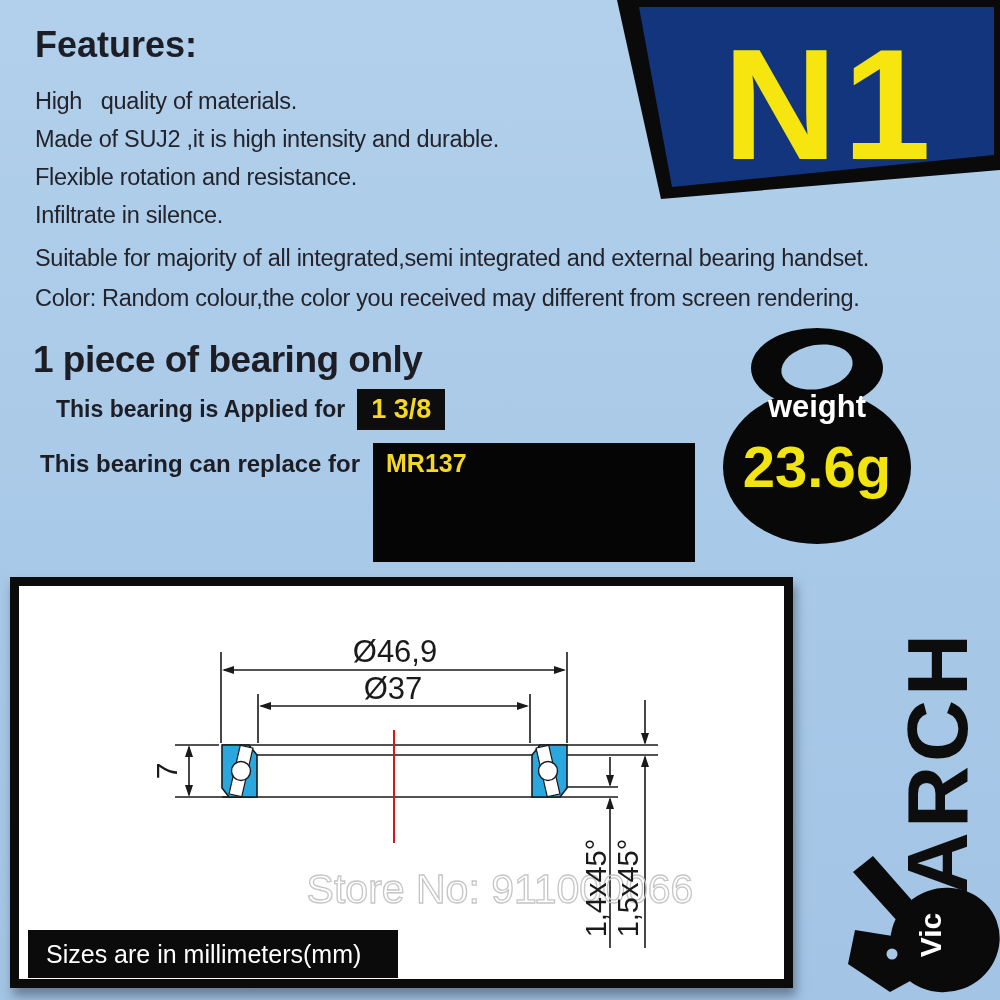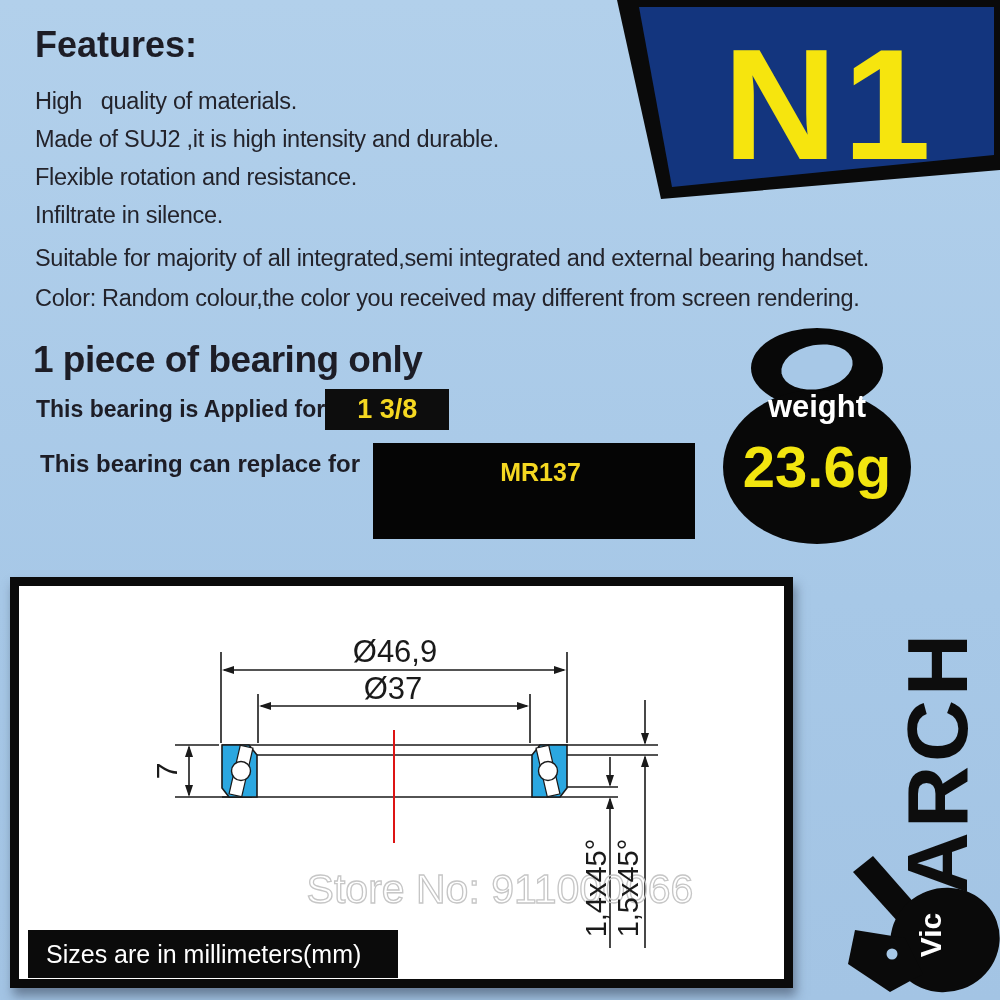--- a/index.html
+++ b/index.html
@@ -7,25 +7,25 @@
     width:1000px;height:1000px;position:relative;overflow:hidden;
     background:linear-gradient(180deg,#b2d0eb 0%,#a7c8e7 60%,#a3c4e4 100%);
     font-family:"Liberation Sans", sans-serif;
   }
   .abs{position:absolute;}
   
   .features-heading{left:35px;top:24px;font-size:36px;font-weight:bold;color:#1d1d26;}
   .fline{left:35px;font-size:23.5px;color:#23232b;letter-spacing:-0.3px;white-space:pre;margin-top:8px;}
   .piece-note{left:33px;top:311px;font-size:37px;font-weight:bold;color:#1d1d26;letter-spacing:-0.5px;margin-top:28px;}
   
-  .row1{left:36px;top:386px;display:flex;align-items:center;height:46px;}
+  .row1{left:56px;top:386px;display:flex;align-items:center;gap:12px;height:46px;}
   .row1 .lbl{font-size:23px;font-weight:bold;color:#1d1d26;white-space:pre;}
-  .size-box{background:#0d0d0d;color:#f5d821;font-size:27px;font-weight:bold;padding:5px 32px;}
+  .size-box{background:#0d0d0d;color:#f5d821;font-size:27px;font-weight:bold;padding:5px 14px;}
   .row2-label{left:40px;top:450px;font-size:24px;font-weight:bold;color:#1d1d26;white-space:pre;}
-  .model-box{left:373px;top:443px;width:322px;height:96px;background:#050505;box-sizing:border-box;padding:15px 0 0 13px;text-align:center;}
+  .model-box{left:373px;top:443px;width:322px;height:119px;background:#050505;box-sizing:border-box;padding:6px 0 0 13px;}
   .model-box span{color:#f5d821;font-size:25px;font-weight:bold;}
   
   .panel{left:10px;top:577px;width:783px;height:411px;background:#ffffff;
          border:9px solid #0b0b0b;box-sizing:border-box;
          box-shadow:3px 8px 10px rgba(45,55,75,.5);}
   .panel svg{position:absolute;left:0;top:0;}
   
   .arch{left:782px;top:722px;width:310px;height:80px;transform:rotate(-90deg);
         font-size:86px;font-weight:bold;letter-spacing:4px;color:#0d0d0d;
         text-align:center;line-height:80px;}

